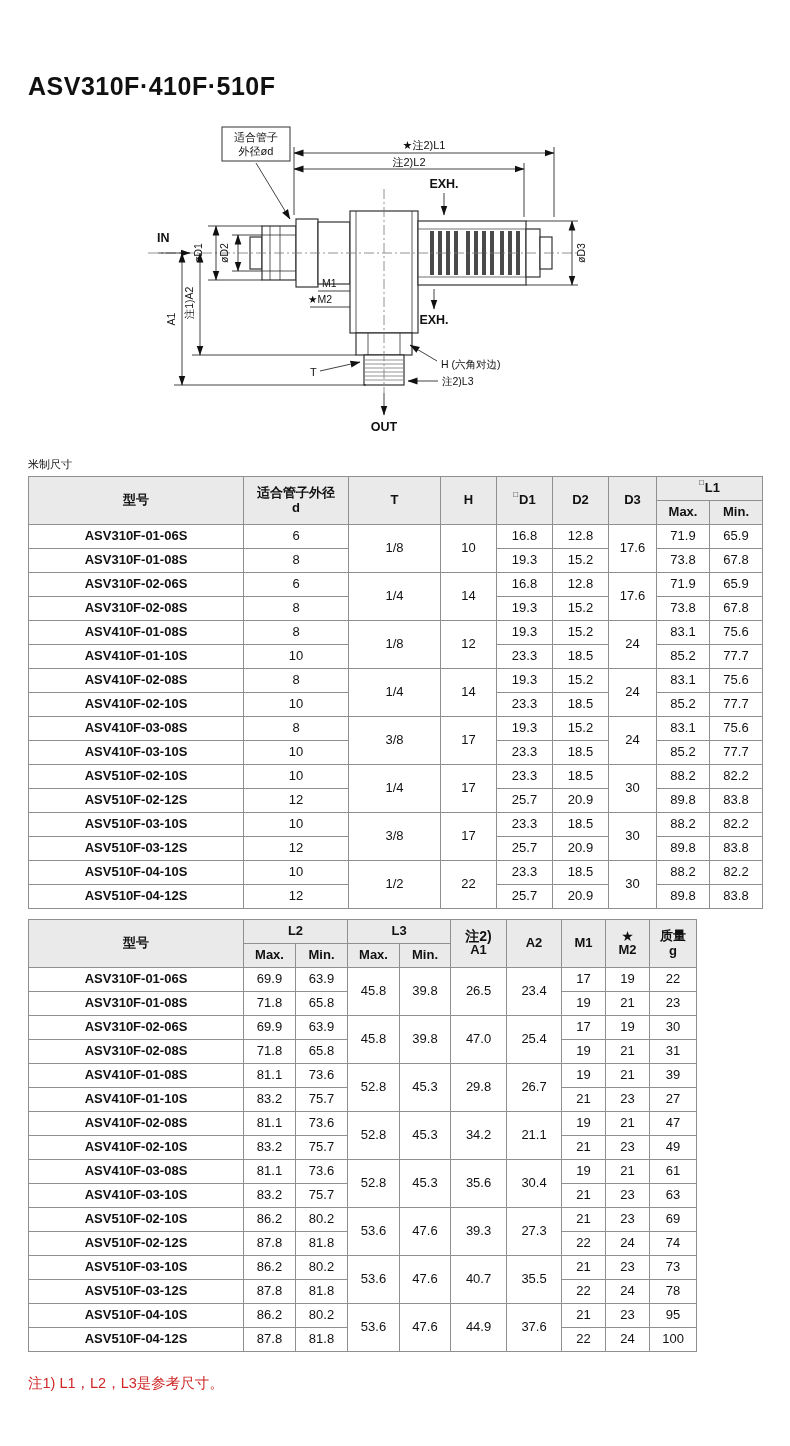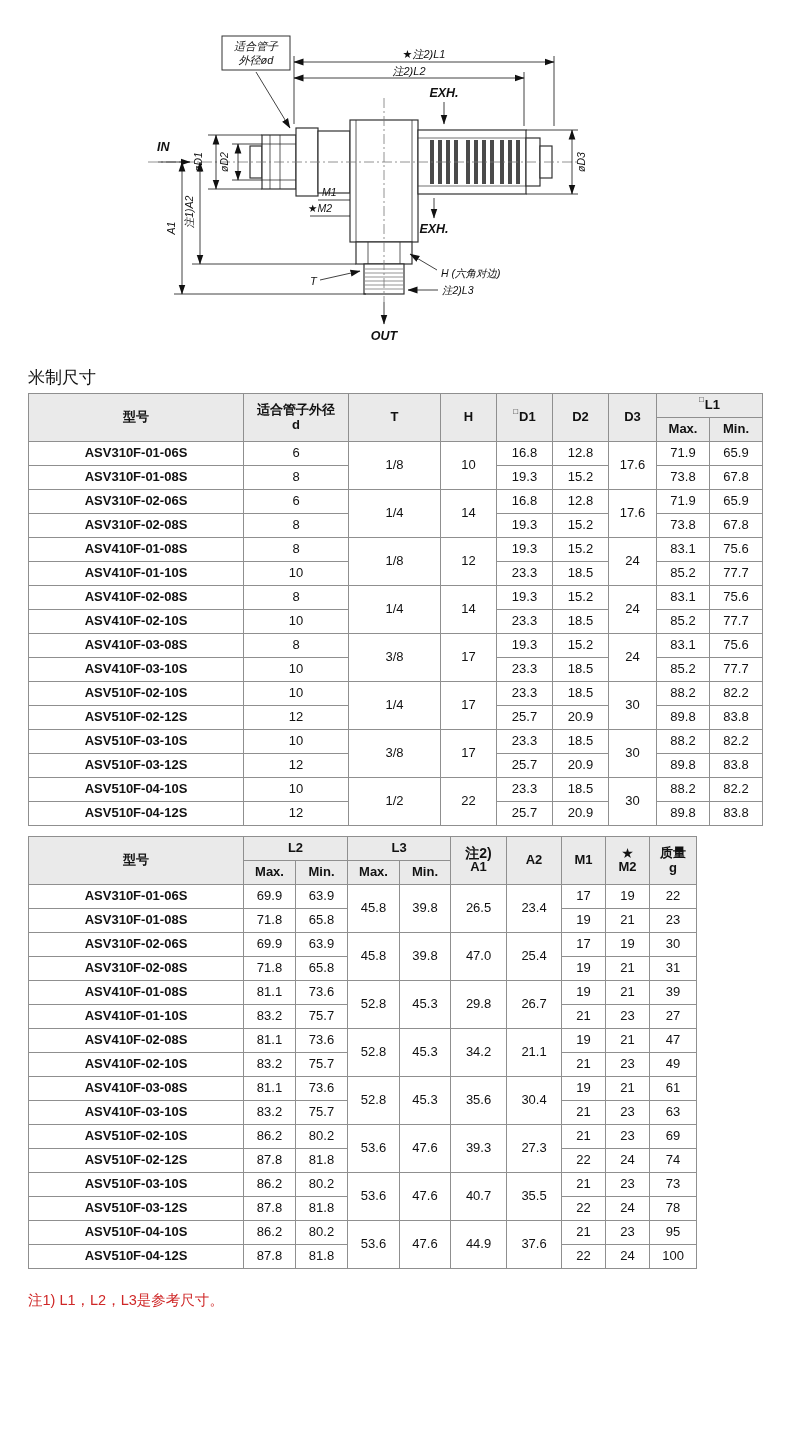--- a/index.html
+++ b/index.html
@@ -1,38 +1,39 @@
 <!DOCTYPE html>
 <html><head>
 <meta charset="utf-8">
 <style>
   html,body{margin:0;padding:0;}
   body{width:790px;background:#fff;color:#111;font-family:"Liberation Sans","DejaVu Sans",sans-serif;}
   .page{padding:26px 28px 24px;}
   .title{font-size:52px;font-weight:900;letter-spacing:3px;line-height:1.1;color:#000;}
   .series{font-size:25px;font-weight:bold;margin-top:46px;letter-spacing:.5px;}
-  .diagram-wrap{margin:6px 0 0 116px;font-style:italic;}
-  .metric{font-size:17px;margin:12px 0 4px;}
+  .diagram-wrap{margin:22px 0 0 116px;}
+  .metric{font-size:11px;margin:12px 0 4px;}
   table{border-collapse:collapse;table-layout:fixed;font-size:13px;}
   th,td{border:1px solid #8f8f8f;text-align:center;vertical-align:middle;padding:1px 2px;height:21px;line-height:1.15;overflow:hidden;}
   thead th{background:#eaeaea;font-weight:bold;}
   td.model{font-weight:bold;}
   .t1{width:734px;margin-top:4px;}
   .t2{width:668px;margin-top:10px;}
   .mark{font-size:8px;vertical-align:top;position:relative;top:-3px;margin-right:1px;font-weight:normal;}
   .stack span{display:block;}
   .supmark{display:block;font-size:14px;line-height:1;font-weight:bold;}
   .notes{margin-top:18px;color:#cf2727;font-size:14.5px;line-height:1.8;}
   svg text{fill:#111;font-family:"Liberation Sans","DejaVu Sans",sans-serif;}
 </style>
 </head>
 <body>
 
 <div class="page">
 
+  <div class="series">ASV310F·410F·510F</div>
 
   <div class="diagram-wrap">
     <svg width="470" height="318" viewBox="0 0 470 318">
       <defs>
         <marker id="arw" viewBox="0 0 10 10" refX="9.5" refY="5" markerWidth="10" markerHeight="10" orient="auto-start-reverse" markerUnits="userSpaceOnUse">
           <path d="M0,1.6 L10,5 L0,8.4 z" fill="#111"></path>
         </marker>
       </defs>
 
       <g stroke="#333" stroke-width="1.2" fill="#fff">

